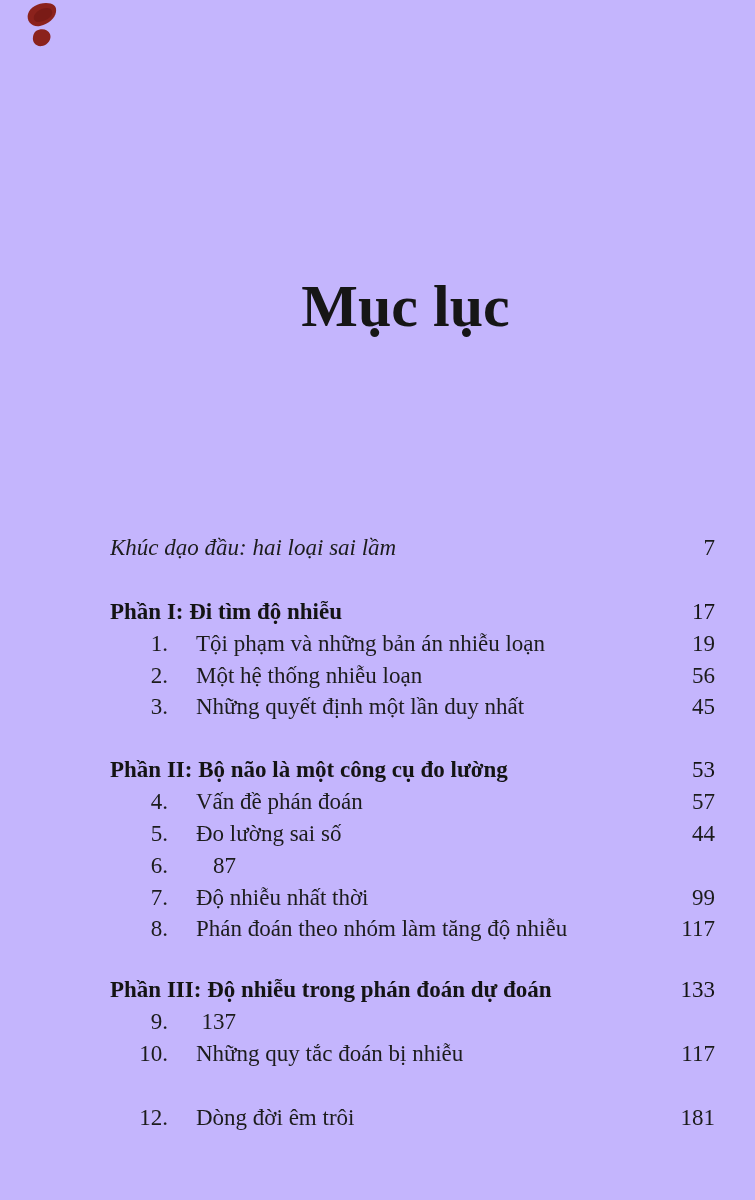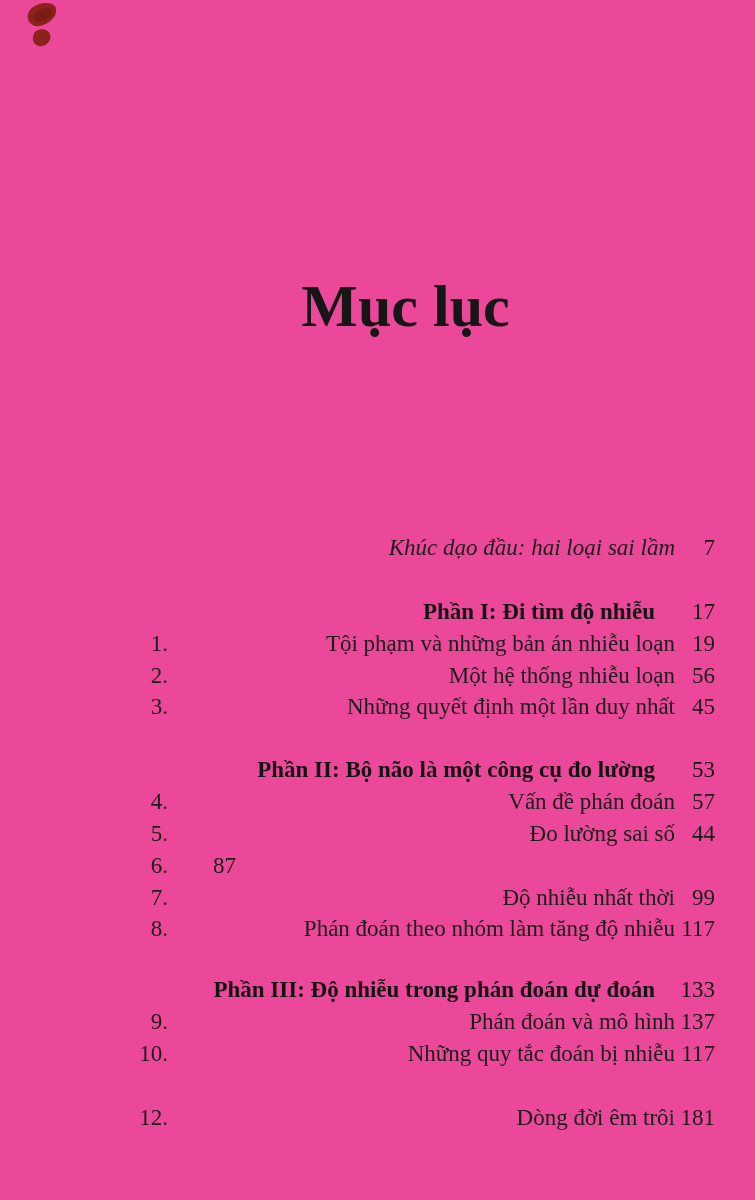--- a/index.html
+++ b/index.html
@@ -4,21 +4,21 @@
 <style>
   html, body {
     margin: 0;
     padding: 0;
     background: #ffffff;
   }
   .page {
     position: relative;
     width: 755px;
     height: 1200px;
-    background: #ec4899;
+    background: #c4b5fd;
     overflow: hidden;
     font-family: "Liberation Serif", "DejaVu Serif", serif;
     color: #1c1c1c;
   }
 
   
   .ink-stain {
     position: absolute;
     left: 24px;
     top: 2px;
@@ -57,21 +57,20 @@
     width: 58px;
     text-align: right;
   }
   .toc-row .gap {
     flex: none;
     width: 28px;
   }
   .toc-row .label {
     flex: 1 1 auto;
     overflow: hidden;
-    text-align: right;
   }
   .toc-row .pagenum {
     flex: none;
     text-align: right;
     min-width: 40px;
   }
   .toc-row.heading {
     font-weight: 700;
     color: #141414;
   }
@@ -162,21 +161,20 @@
     <span class="pagenum">117</span>
   </div>
 
   <div class="toc-row heading" style="top:975px">
     <span class="label">Phần III: Độ nhiễu trong phán đoán dự đoán</span>
     <span class="pagenum">133</span>
   </div>
   <div class="toc-row" style="top:1007px">
     <span class="num">9.</span>
     <span class="gap"></span>
-    <span class="label">Phán đoán và mô hình</span>
     <span class="pagenum">137</span>
   </div>
   <div class="toc-row" style="top:1039px">
     <span class="num">10.</span>
     <span class="gap"></span>
     <span class="label">Những quy tắc đoán bị nhiễu</span>
     <span class="pagenum">117</span>
   </div>
   <div class="toc-row" style="top:1103px">
     <span class="num">12.</span>

